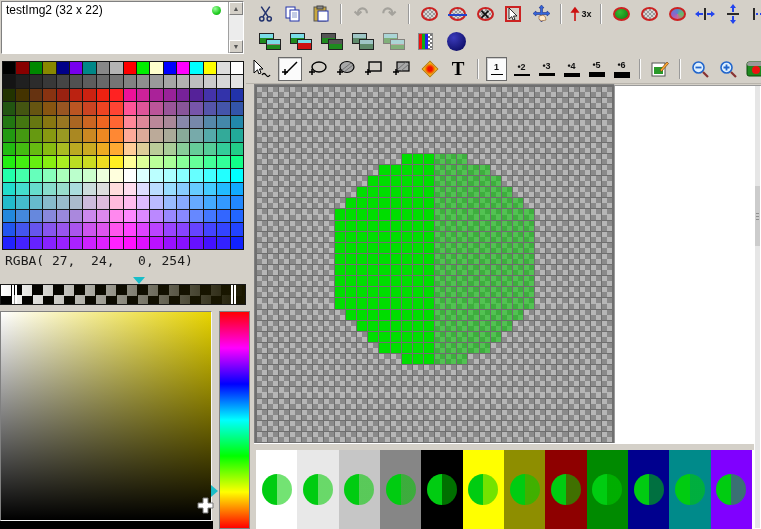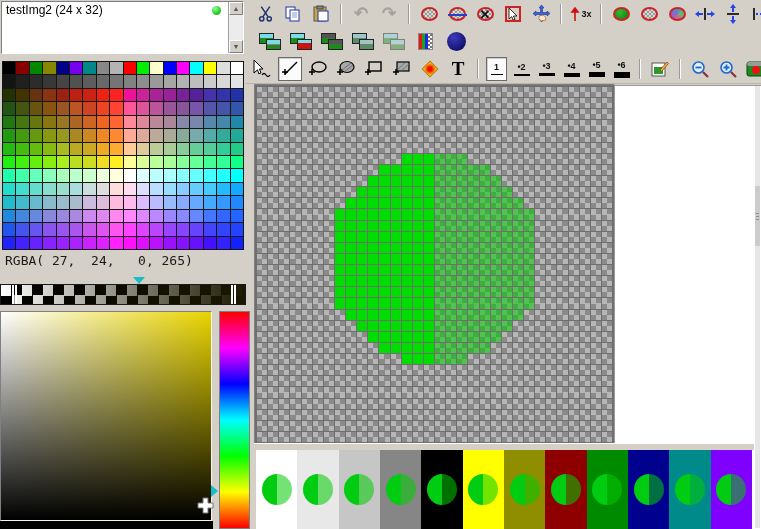--- a/index.html
+++ b/index.html
@@ -117,21 +117,21 @@
   .tile-circle { position:absolute; left:50%; top:50%; width:30px; height:31px; margin:-15.5px 0 0 -15px;
                  border-radius:50%; }
 </style>
 </head>
 <body>
 
 <div class="left-panel">
 
   <div class="img-list">
     <div class="img-row">
-      <span>testImg2 (24 x 32)</span>
+      <span>testImg2 (32 x 22)</span>
       <span class="img-dot"></span>
     </div>
     <div class="list-scroll">
       <div class="scroll-btn">▲</div>
       <div class="scroll-btn dn">▼</div>
     </div>
   </div>
 
   <div class="palette" id="palette">
       <div class="pal-cell" style="background: rgb(0, 0, 0);"></div>
@@ -381,21 +381,21 @@
       <div class="pal-cell" style="background: rgb(221, 17, 255);"></div>
       <div class="pal-cell" style="background: rgb(187, 17, 255);"></div>
       <div class="pal-cell" style="background: rgb(153, 17, 255);"></div>
       <div class="pal-cell" style="background: rgb(136, 17, 255);"></div>
       <div class="pal-cell" style="background: rgb(102, 17, 255);"></div>
       <div class="pal-cell" style="background: rgb(68, 17, 255);"></div>
       <div class="pal-cell" style="background: rgb(51, 34, 255);"></div>
       <div class="pal-cell" style="background: rgb(17, 34, 255);"></div>
     </div>
 
-  <div class="rgba-label">RGBA( 27,  24,   0, 265)</div>
+  <div class="rgba-label">RGBA( 27,  24,   0, 254)</div>
 
   <div class="alpha-marker-top" id="alpha-marker" style="left: 133px;"></div>
   <div class="alpha-strip" id="alpha-strip" style="background: linear-gradient(to right, rgba(27, 24, 0, 0), rgb(27, 24, 0)) 0% 0% / 100% 100%, repeating-conic-gradient(rgb(0, 0, 0) 0deg, rgb(0, 0, 0) 25%, rgb(255, 255, 255) 0deg, rgb(255, 255, 255) 50%) 0% 0% / 21px 21px;"></div>
   <div class="alpha-end-marker" id="alpha-left-mark" style="left: 12px;"></div>
   <div class="alpha-end-marker" id="alpha-right-mark" style="left: 231px;"></div>
 
   <div class="sv-box" id="sv-box" style="background: linear-gradient(rgba(0, 0, 0, 0), rgb(0, 0, 0)), linear-gradient(to right, rgb(255, 255, 255), rgb(232, 212, 0));"></div>
   <div class="black-strip"></div>
   <div class="hue-bar" id="hue-bar" style="background: linear-gradient(rgb(255, 0, 0), rgb(255, 0, 255), rgb(0, 0, 255), rgb(0, 255, 255), rgb(0, 255, 0), rgb(255, 255, 0), rgb(255, 0, 0));"></div>
   <div class="hue-marker" id="hue-marker" style="top: 485px;"></div>

